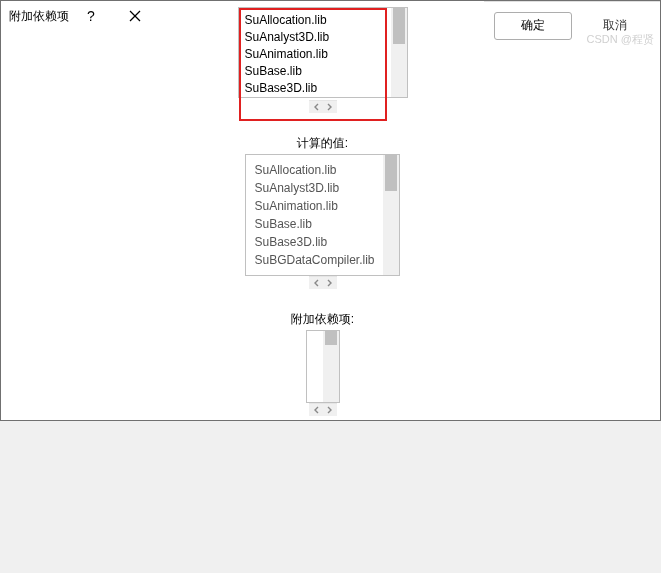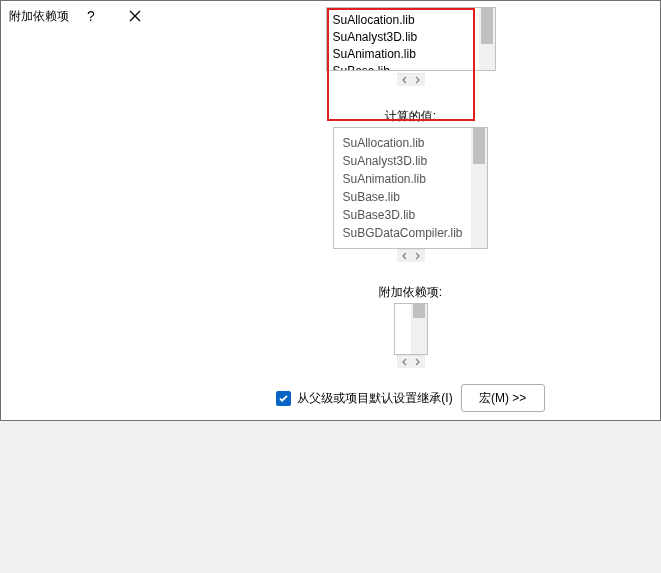--- a/index.html
+++ b/index.html
@@ -277,28 +277,22 @@
             <path d="M5 1L2 4l3 3" fill="none" stroke="#888" stroke-width="1.4"></path>
           </svg>
         </span>
       <span class="arrow">
           <svg viewBox="0 0 8 8">
             <path d="M3 1l3 3-3 3" fill="none" stroke="#888" stroke-width="1.4"></path>
           </svg>
         </span>
     </div>
 
-    <div class="bottom-row">
-      <label class="inherit-check">
-        <span class="checkbox">
-          <svg viewBox="0 0 11 11">
-              <path d="M2 5.5l2 2.2L9 3" fill="none" stroke="#fff" stroke-width="1.8"></path>
-            </svg>
-        </span>
-        <span>从父级或项目默认设置继承(I)</span>
-      </label>
-      <button class="btn-push">宏(M) &gt;&gt;</button>
-    </div>
 
   </div>
 
+  <div class="buttons-row">
+    <button class="btn-ok">确定</button>
+    <button class="btn-cancel">取消</button>
+    <div class="watermark">CSDN @程贤</div>
+  </div>
 
 </div>
 
 </body></html>

